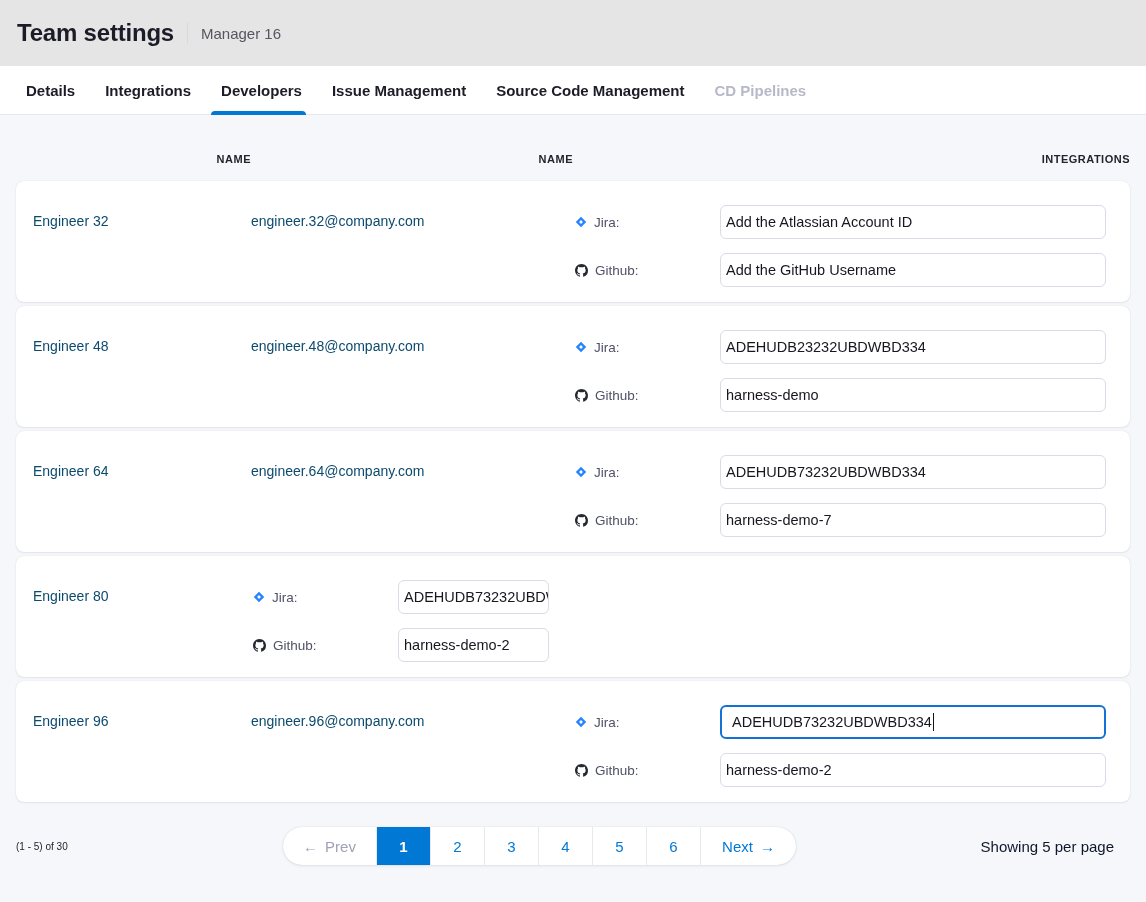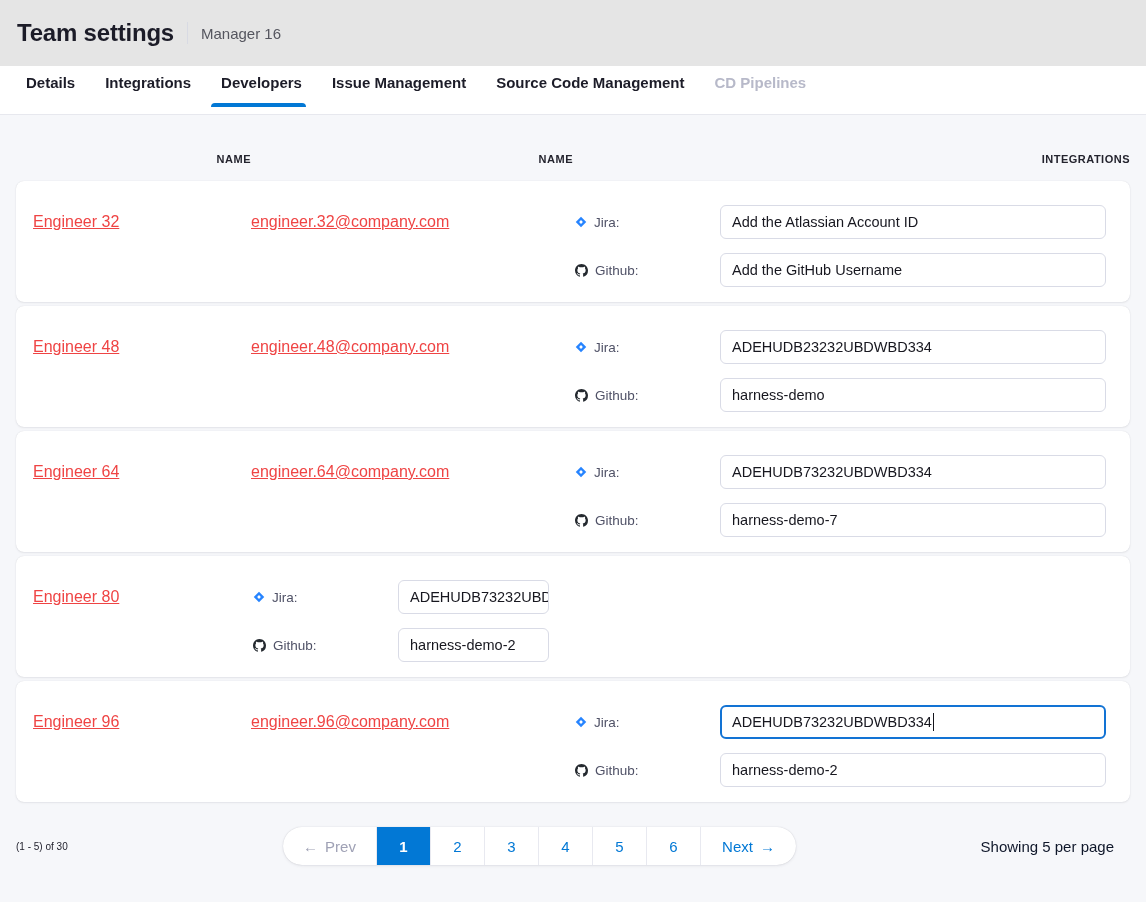--- a/index.html
+++ b/index.html
@@ -18,21 +18,21 @@
     padding-left:17px; gap:13px;
   }
   .page-title { font-size:24px; font-weight:700; letter-spacing:-0.2px; }
   .title-divider { width:1px; height:22px; background:#d8dae3; }
   .page-subtitle { font-size:15px; color:#55565f; }
 
   
   .tabbar {
     height:49px; background:#fff;
     border-bottom:1px solid #e7e8ee;
-    display:flex; align-items:center; gap:26px;
+    display:flex; align-items:flex-end; gap:26px;
     padding:0 24px;
   }
   .tab {
     position:relative;
     font-size:15px; font-weight:600;
     padding:0 2px 15px 2px;
     color:#1c1c28; cursor:pointer; white-space:nowrap;
   }
   .tab.active::after {
     content:""; position:absolute; left:-8px; right:-2px; bottom:-1px;
@@ -49,35 +49,35 @@
   }
   .th { font-size:11px; font-weight:700; letter-spacing:.5px; color:#24242e; }
 
   .card {
     background:#fff; border-radius:8px;
     box-shadow:0 0 1px rgba(40,41,61,.16), 0 1px 2px rgba(96,97,112,.10);
     display:grid; grid-template-columns:218px 322px 1fr;
     padding:24px 0 23px 17px;
     height:121px; margin-bottom:4px;
   }
-  .cell-text { font-size:16px; color:#ef4444; padding-top:8px;text-decoration:underline; }
+  .cell-text { font-size:14px; color:#0c4a6e; padding-top:8px; }
   .int-cell { display:flex; flex-direction:column; gap:14px; padding-right:24px; }
   .int-row { display:flex; align-items:center; }
   .int-label {
     width:147px; padding-left:2px;
     display:flex; align-items:center; gap:7px;
     font-size:13.5px; color:#4f5166;
   }
   .int-label svg { flex:0 0 auto; display:block; }
   .field {
     flex:1; height:34px;
     border:1px solid #d9dbe6; border-radius:6px;
     background:#fff;
     display:flex; align-items:center;
-    padding:0 11px;
+    padding:0 5px;
     font-size:14.5px; color:#17171f;
     cursor:text; overflow:hidden; white-space:nowrap;
   }
   .field.focused { border:2px solid #1273d4; padding:0 10px; }
   .caret { display:none; }
   .field.focused .caret {
     display:inline-block; width:1.5px; height:18px;
     background:#15151c; margin-left:1px; flex:0 0 auto;
   }
 

